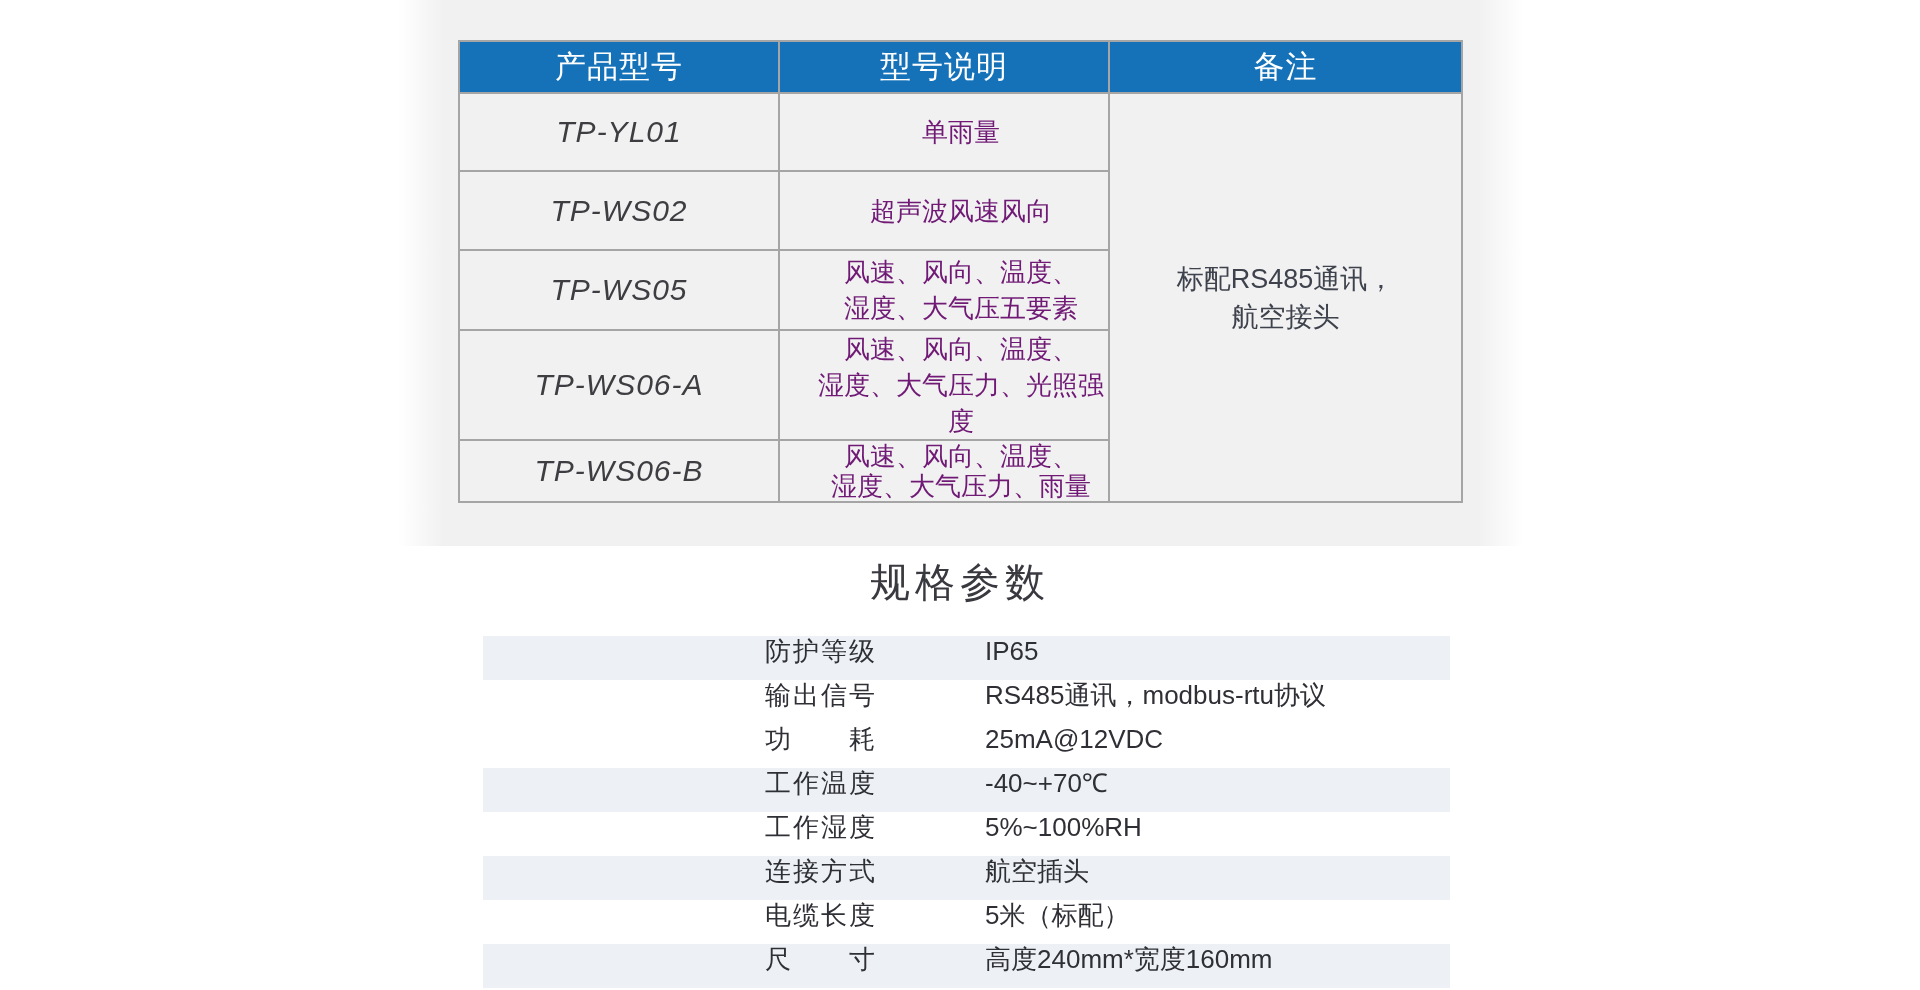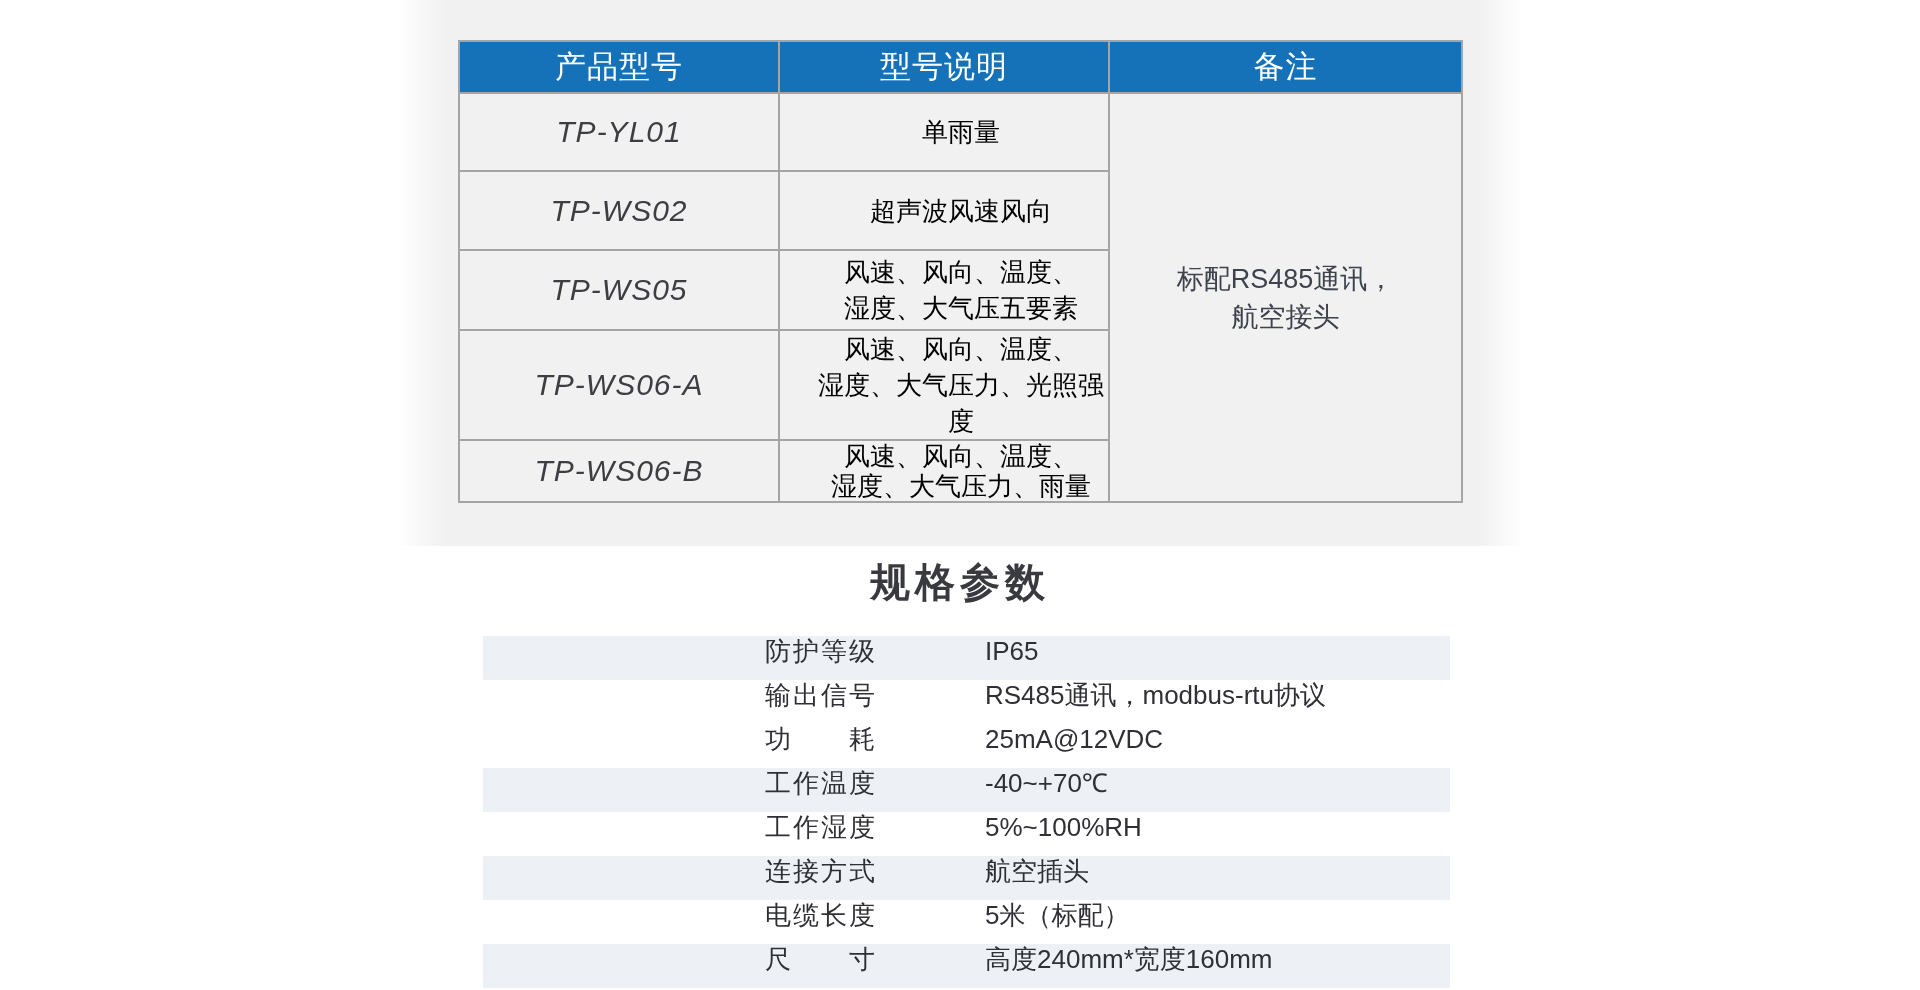--- a/index.html
+++ b/index.html
@@ -55,42 +55,42 @@
   td.model {
     font-size: 30px;
     color: #3e3e42;
     letter-spacing: 1px;
     background: #f1f1f2;
     font-style: italic;
   }
   td.desc {
     font-size: 26px;
     line-height: 36px;
-    color: #000000;
+    color: #701a75;
     background: #f1f1f2;
     padding-left: 34px;
   }
   tr.row-5 td.desc { line-height: 30px; }
   td.note {
     font-size: 27px;
     line-height: 38px;
     color: #3e424c;
     background: #f1f1f2;
   }
   .desc span, .note span { display: block; }
 
   
   .spec-title {
     position: absolute;
     left: 0; top: 559px;
     width: 1920px;
     text-align: center;
     font-size: 40px;
     line-height: 46px;
-    font-weight: bold;
+    font-weight: normal;
     letter-spacing: 5px;
     color: #393940;
   }
   .spec-list {
     position: absolute;
     left: 483px; top: 636px;
     width: 967px;
   }
   .spec-row {
     display: flex;

